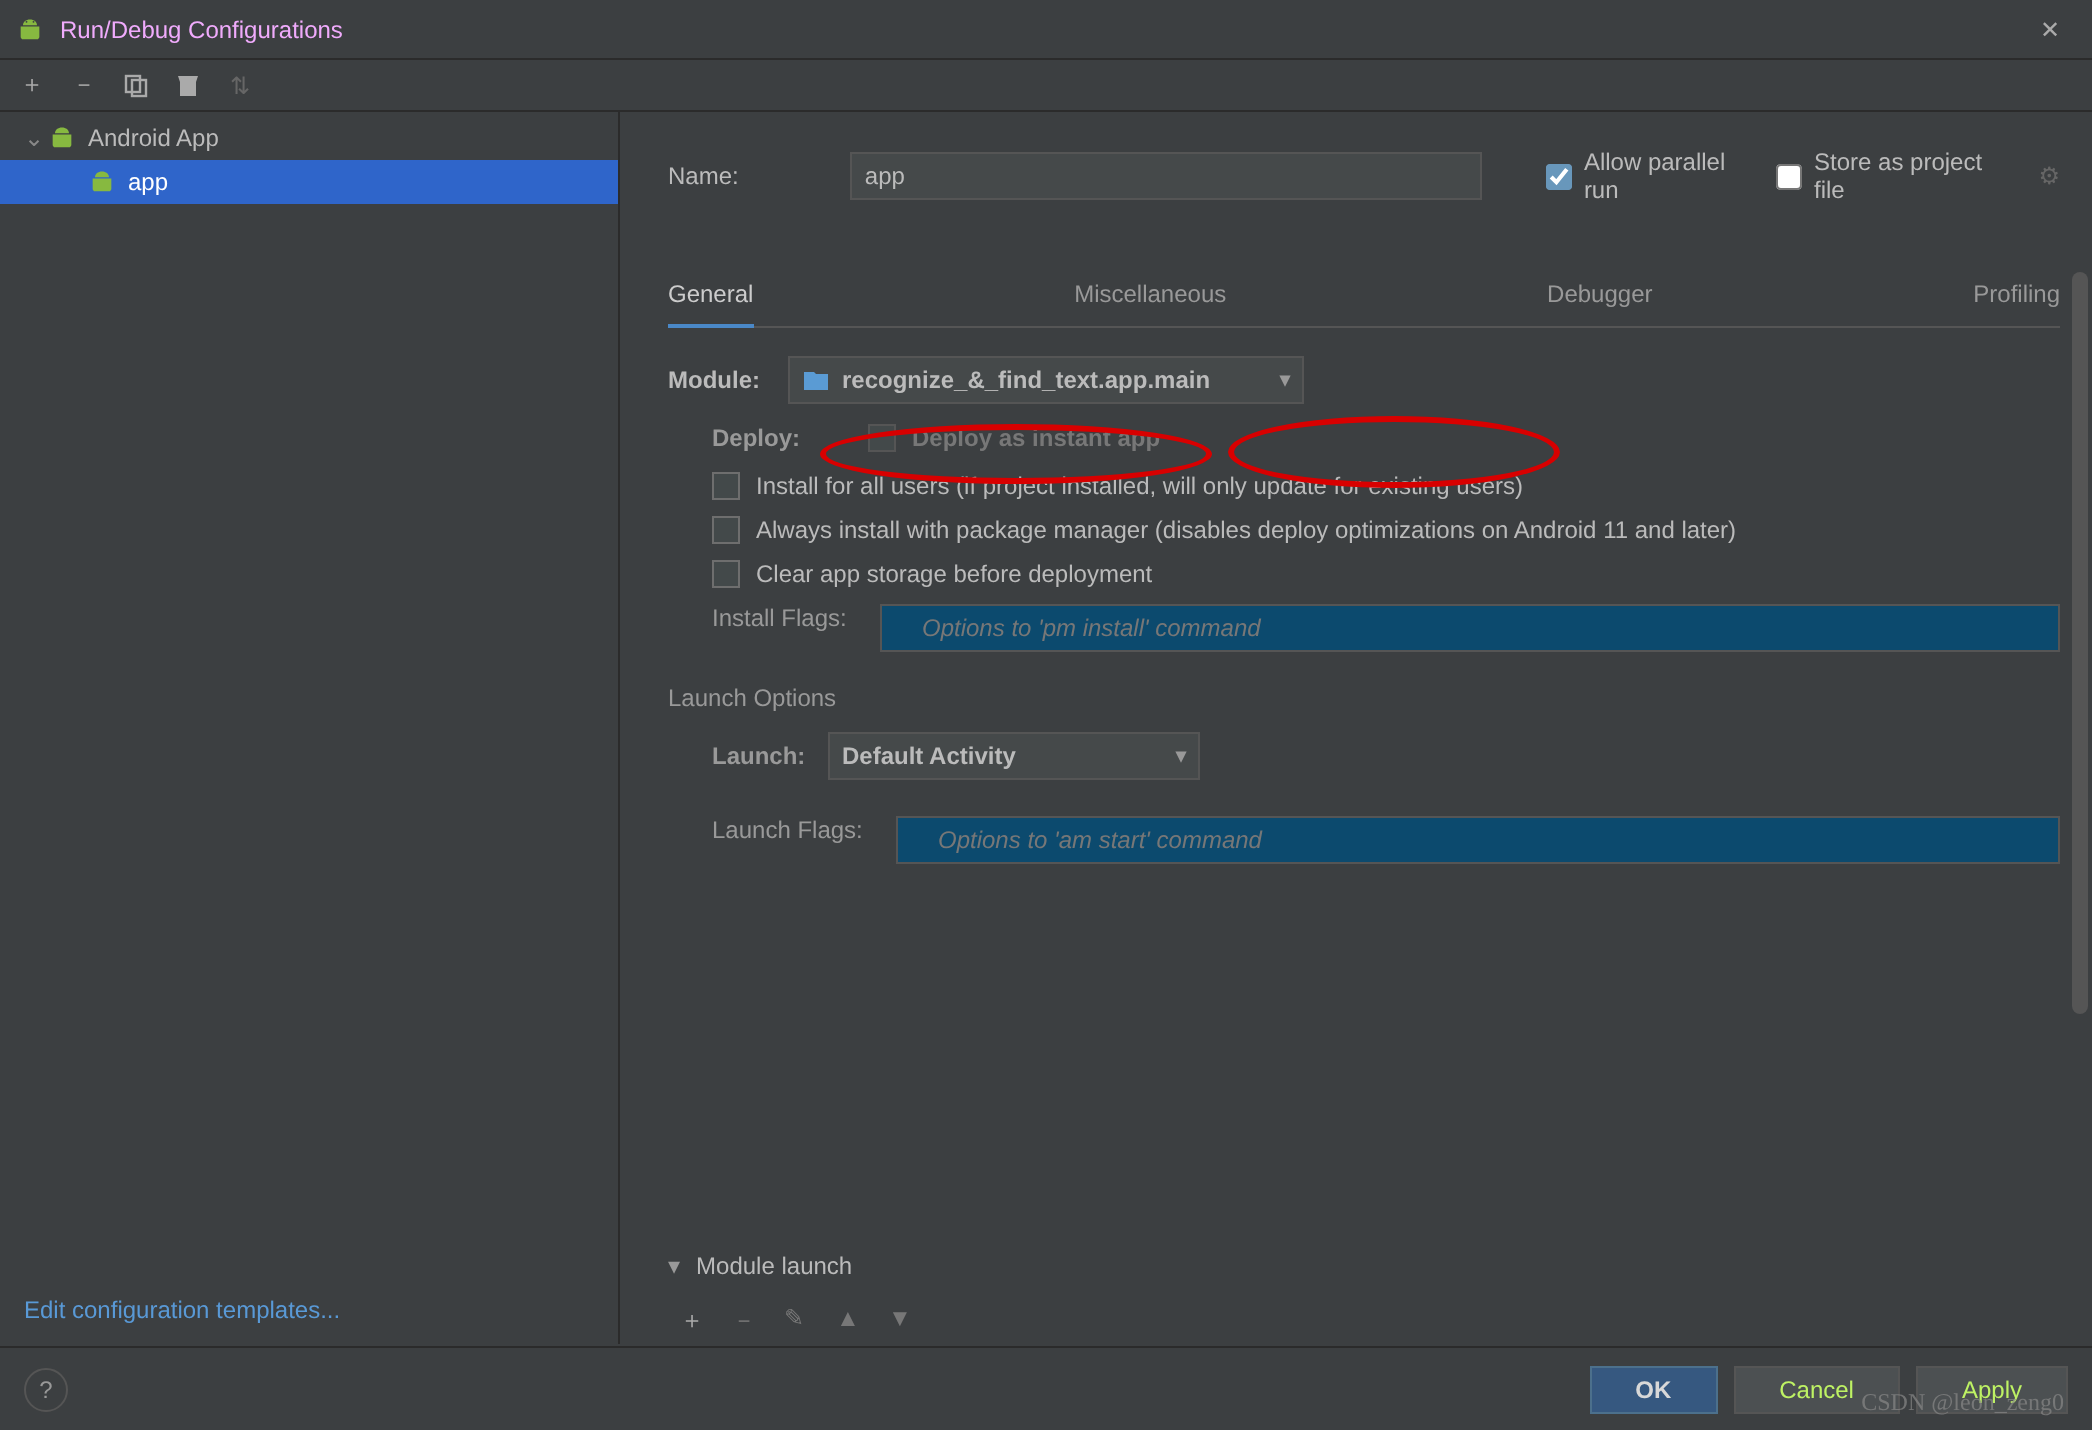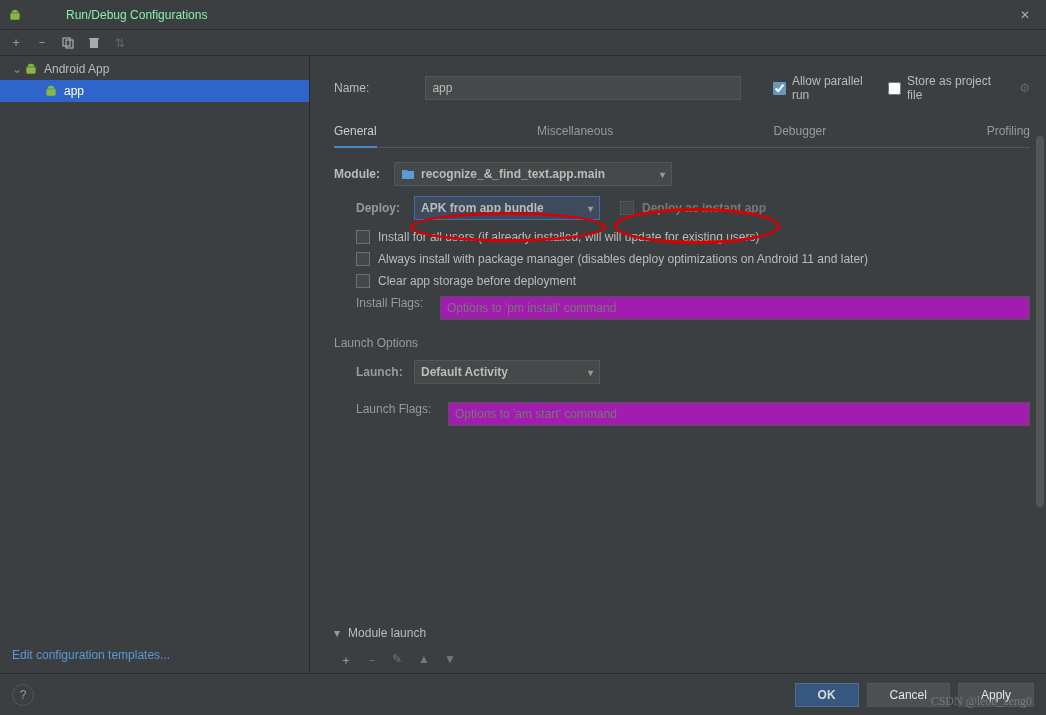--- a/index.html
+++ b/index.html
@@ -1,20 +1,20 @@
 <!DOCTYPE html>
 <html><head>
 <meta charset="utf-8">
 <style>
 * { box-sizing: border-box; margin: 0; padding: 0; font-family: "Segoe UI", Arial, sans-serif; font-size: 12px; }
 body { background: #3c3f41; color: #bbb; width: 1046px; height: 715px; overflow: hidden; position: relative; }
 
 .titlebar { height: 30px; display: flex; align-items: center; padding: 0 8px; background: #3c3f41; border-bottom: 1px solid #2b2b2b; }
 .titlebar .android-icon { width: 14px; height: 14px; margin-right: 8px; }
-.titlebar .title { color: #86efac; flex: 1; margin-left: 36px; }
+.titlebar .title { color: #f0abfc; flex: 1; }
 .titlebar .close { color: #aaa; cursor: pointer; padding: 4px 8px; }
 
 .toolbar { height: 26px; display: flex; align-items: center; padding: 0 8px; gap: 10px; border-bottom: 1px solid #2b2b2b; }
 .tb-btn { width: 16px; height: 16px; display: flex; align-items: center; justify-content: center; color: #aaa; cursor: pointer; }
 
 .main { display: flex; height: 616px; }
 .sidebar { width: 310px; background: #3c3f41; border-right: 1px solid #2b2b2b; display: flex; flex-direction: column; }
 .tree { flex: 1; padding-top: 2px; }
 .tree-row { display: flex; align-items: center; height: 22px; padding-left: 12px; color: #bbb; cursor: pointer; }
 .tree-row.selected { background: #2f65ca; color: #fff; }
@@ -26,52 +26,52 @@
 
 .content { flex: 1; background: #3c3f41; padding: 12px 16px 0 24px; overflow: hidden; position: relative; }
 .row { display: flex; align-items: center; margin-bottom: 10px; font-weight: bold; }
 .label { color: #bbb; width: 84px; }
 .input { background: #45494a; border: 1px solid #555; color: #bbb; height: 24px; padding: 0 6px; }
 .input.name { width: 350px; }
 .chk { display: flex; align-items: center; gap: 6px; color: #bbb; cursor: pointer; }
 .chk input { width: 13px; height: 13px; accent-color: #6897bb; }
 .gear { color: #666; margin-left: 6px; }
 
-.top-row { display: flex; align-items: center; gap: 16px; margin-bottom: 18px; margin-top: 6px; }
+.top-row { display: flex; align-items: center; gap: 16px; margin-bottom: 34px; margin-top: 6px; }
 
 .tabs { display: flex; gap: 26px; border-bottom: 1px solid #555; margin-bottom: 14px; justify-content: space-between; }
 .tab { padding: 4px 0 8px 0; color: #999; cursor: pointer; }
 .tab.active { color: #ccc; border-bottom: 2px solid #4a88c7; margin-bottom: -1px; }
 
 .dropdown { background: #45494a; border: 1px solid #555; color: #bbb; height: 24px; padding: 0 22px 0 6px; position: relative; display: flex; align-items: center; cursor: pointer; }
 .dropdown::after { content: "▾"; position: absolute; right: 6px; color: #999; font-size: 10px; }
-.dropdown.module { width: 278px; }
+.dropdown.module { width: 258px; }
 .dropdown.deploy { width: 186px; border: 1px solid #466ca8; background: #3d4b5c; }
 .dropdown.launch { width: 186px; text-align: center; }
 .folder-icon { width: 14px; height: 12px; margin-right: 6px; }
 
 .section-title { color: #999; margin: 16px 0 10px 0; }
 .indent { padding-left: 22px; }
 .check-row { display: flex; align-items: center; gap: 8px; margin-bottom: 8px; color: #bbb; }
 .check-row .box { width: 14px; height: 14px; border: 1px solid #6e6e6e; background: #43494a; }
 .check-row.dim { color: #777; }
 .field-row { display: flex; margin-bottom: 8px; }
 .field-label { width: 84px; color: #999; }
-.wide-input { flex: 1; background: #a21caf; border: 1px solid #555; height: 24px; padding: 0 6px; color: #bbb; max-width: 590px; }
+.wide-input { flex: 1; background: #0c4a6e; border: 1px solid #555; height: 24px; padding: 0 20px; color: #bbb; max-width: 590px; font-style: italic; }
 .wide-input::placeholder { color: #777; }
 
 .before-launch { position: absolute; bottom: 0; left: 24px; right: 16px; }
 .before-row { display: flex; align-items: center; gap: 8px; color: #bbb; margin-bottom: 8px; }
 .bl-toolbar { display: flex; gap: 10px; padding: 4px 6px; background: #3c3f41; }
 .bl-btn { width: 16px; height: 16px; color: #777; }
 
 .bottombar { position: absolute; bottom: 0; left: 0; right: 0; height: 42px; border-top: 1px solid #2b2b2b; display: flex; align-items: center; padding: 0 12px; background: #3c3f41; }
 .help { width: 22px; height: 22px; border: 1px solid #555; border-radius: 50%; display: flex; align-items: center; justify-content: center; color: #999; cursor: pointer; }
 .btns { margin-left: auto; display: flex; gap: 8px; }
-.btn { height: 24px; padding: 0 22px; border: 1px solid #555; background: #4c5052; color: #e5e5e5; cursor: pointer; display: flex; align-items: center; }
+.btn { height: 24px; padding: 0 22px; border: 1px solid #555; background: #4c5052; color: #bef264; cursor: pointer; display: flex; align-items: center; }
 .btn.primary { background: #365880; border-color: #4c708c; color: #d8d8d8; font-weight: bold; }
 
 .watermark { position: absolute; bottom: 6px; right: 14px; color: #888; font-size: 12px; opacity: 0.7; pointer-events: none; font-family: Liberation Serif, serif; }
 
 .circle1, .circle2 { position: absolute; border: 3px solid #d80000; border-radius: 50%; pointer-events: none; }
 .circle1 { left: 410px; top: 212px; width: 196px; height: 30px; }
 .circle2 { left: 614px; top: 208px; width: 166px; height: 36px; }
 
 .scrollbar-v { position: absolute; right: 2px; top: 80px; bottom: 6px; width: 8px; }
 .scrollbar-v .thumb { position: absolute; top: 0; height: 70%; width: 100%; background: #555; border-radius: 4px; }
@@ -157,32 +157,29 @@
         <svg class="folder-icon" viewBox="0 0 14 12" fill="#5a9bd4">
             <path d="M1 2h5l1 1h6v8H1z"></path>
           </svg>
         <span>recognize_&amp;_find_text.app.main</span>
       </div>
     </div>
 
     <div class="indent">
       <div class="row">
         <span class="field-label" style="width:58px">Deploy:</span>
-        <div class="dropdown deploy">
-            <span>APK from app bundle</span>
-          </div>
         <div style="width:20px"></div>
         <div class="check-row dim" style="margin:0">
           <span class="box" style="border-color:#555"></span>
           <span>Deploy as instant app</span>
         </div>
       </div>
       <div class="check-row">
           <span class="box"></span>
-          <span>Install for all users (if already installed, will will update for existing users)</span>
+          <span>Install for all users (if project installed, will only update for existing users)</span>
         </div>
       <div class="check-row">
           <span class="box"></span>
           <span>Always install with package manager (disables deploy optimizations on Android 11 and later)</span>
         </div>
       <div class="check-row">
           <span class="box"></span>
           <span>Clear app storage before deployment</span>
         </div>
       <div class="field-row">

